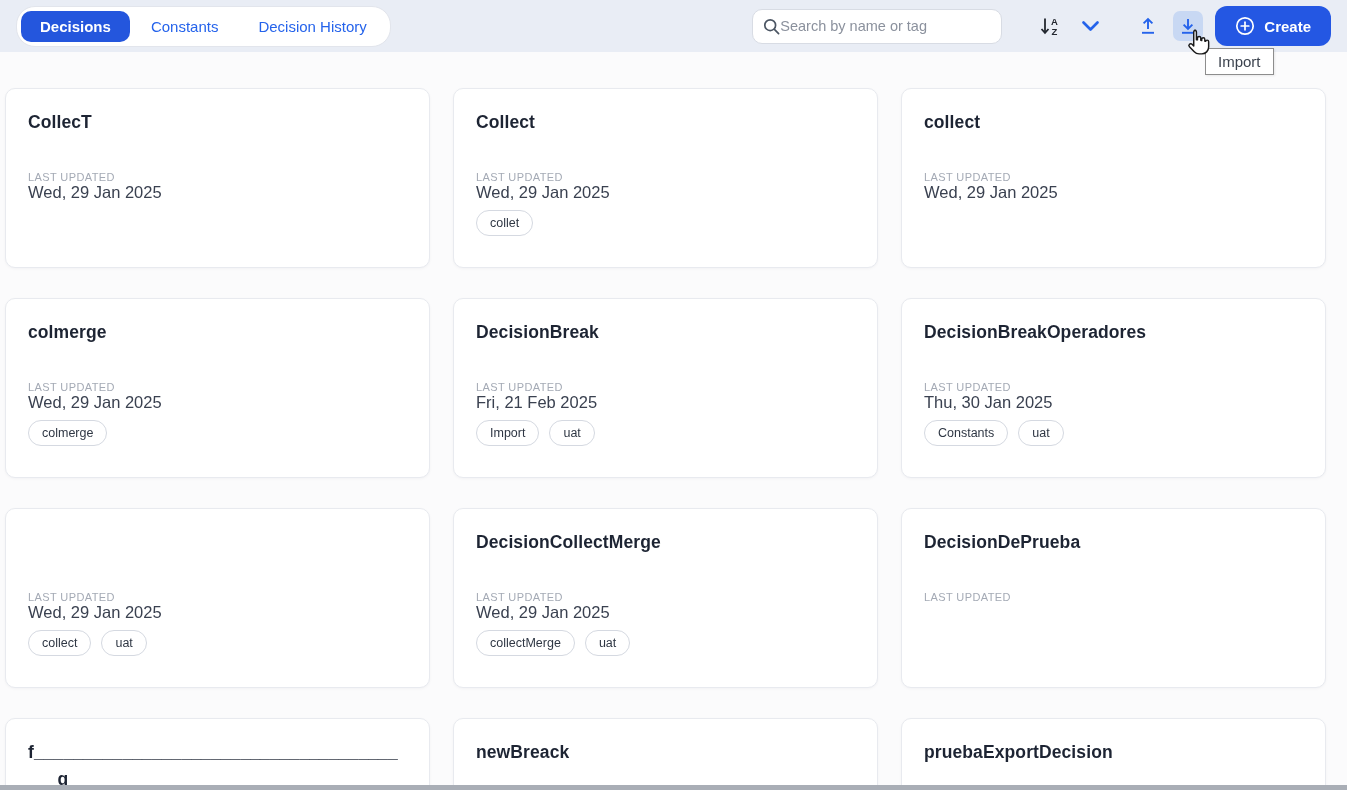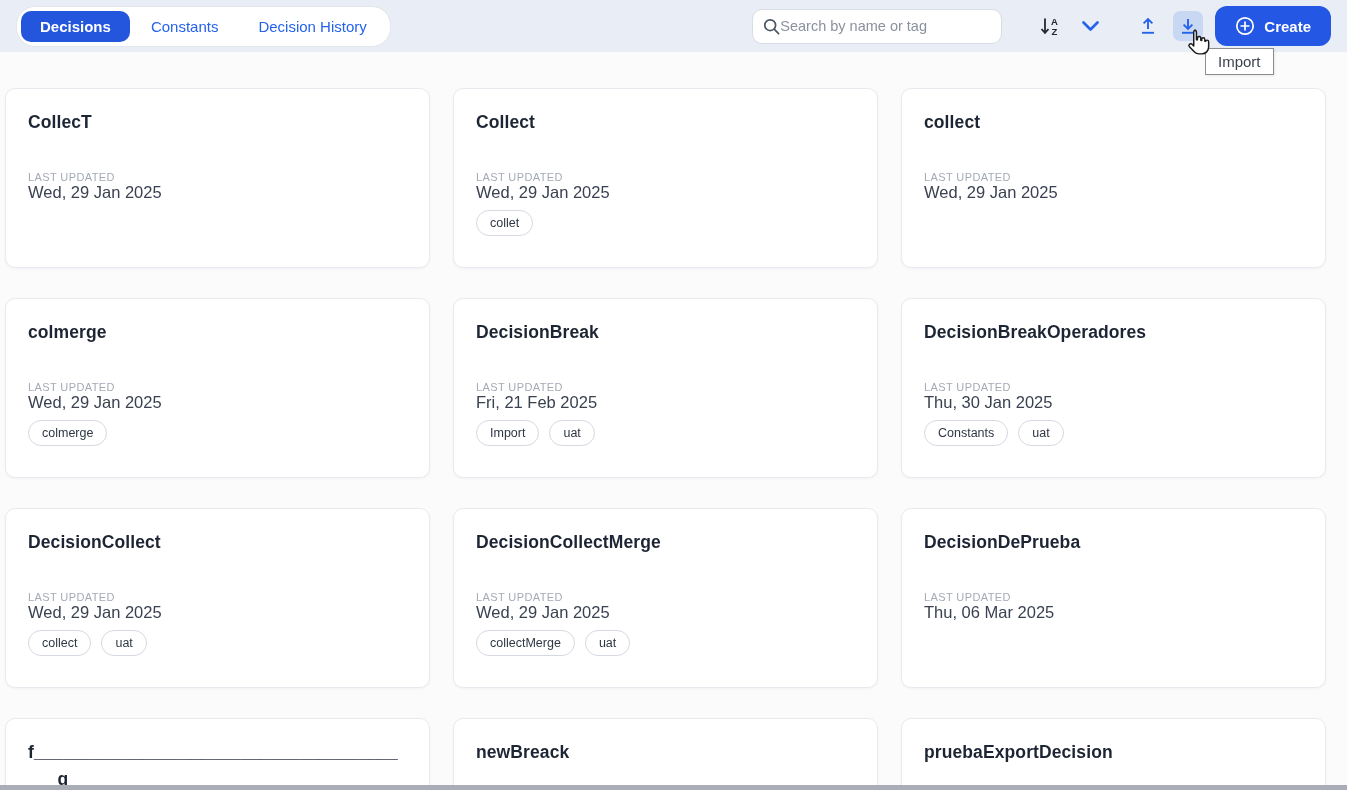--- a/index.html
+++ b/index.html
@@ -186,21 +186,20 @@
       <div class="card-meta">
         <div class="meta-label">LAST UPDATED</div>
         <div class="meta-date">Thu, 30 Jan 2025</div>
       </div>
       <div class="card-tags">
         <span class="tag-pill">Constants</span>
         <span class="tag-pill">uat</span>
       </div>
     </article>
     <article class="card">
-      <h3 class="card-title">DecisionCollect</h3>
       <div class="card-meta">
         <div class="meta-label">LAST UPDATED</div>
         <div class="meta-date">Wed, 29 Jan 2025</div>
       </div>
       <div class="card-tags">
         <span class="tag-pill">collect</span>
         <span class="tag-pill">uat</span>
       </div>
     </article>
     <article class="card">
@@ -211,21 +210,20 @@
       </div>
       <div class="card-tags">
         <span class="tag-pill">collectMerge</span>
         <span class="tag-pill">uat</span>
       </div>
     </article>
     <article class="card">
       <h3 class="card-title">DecisionDePrueba</h3>
       <div class="card-meta">
         <div class="meta-label">LAST UPDATED</div>
-        <div class="meta-date">Thu, 06 Mar 2025</div>
       </div>
     </article>
     <article class="card">
       <h3 class="card-title">f________________________________________q</h3>
     </article>
     <article class="card">
       <h3 class="card-title">newBreack</h3>
     </article>
     <article class="card">
       <h3 class="card-title">pruebaExportDecision</h3>

